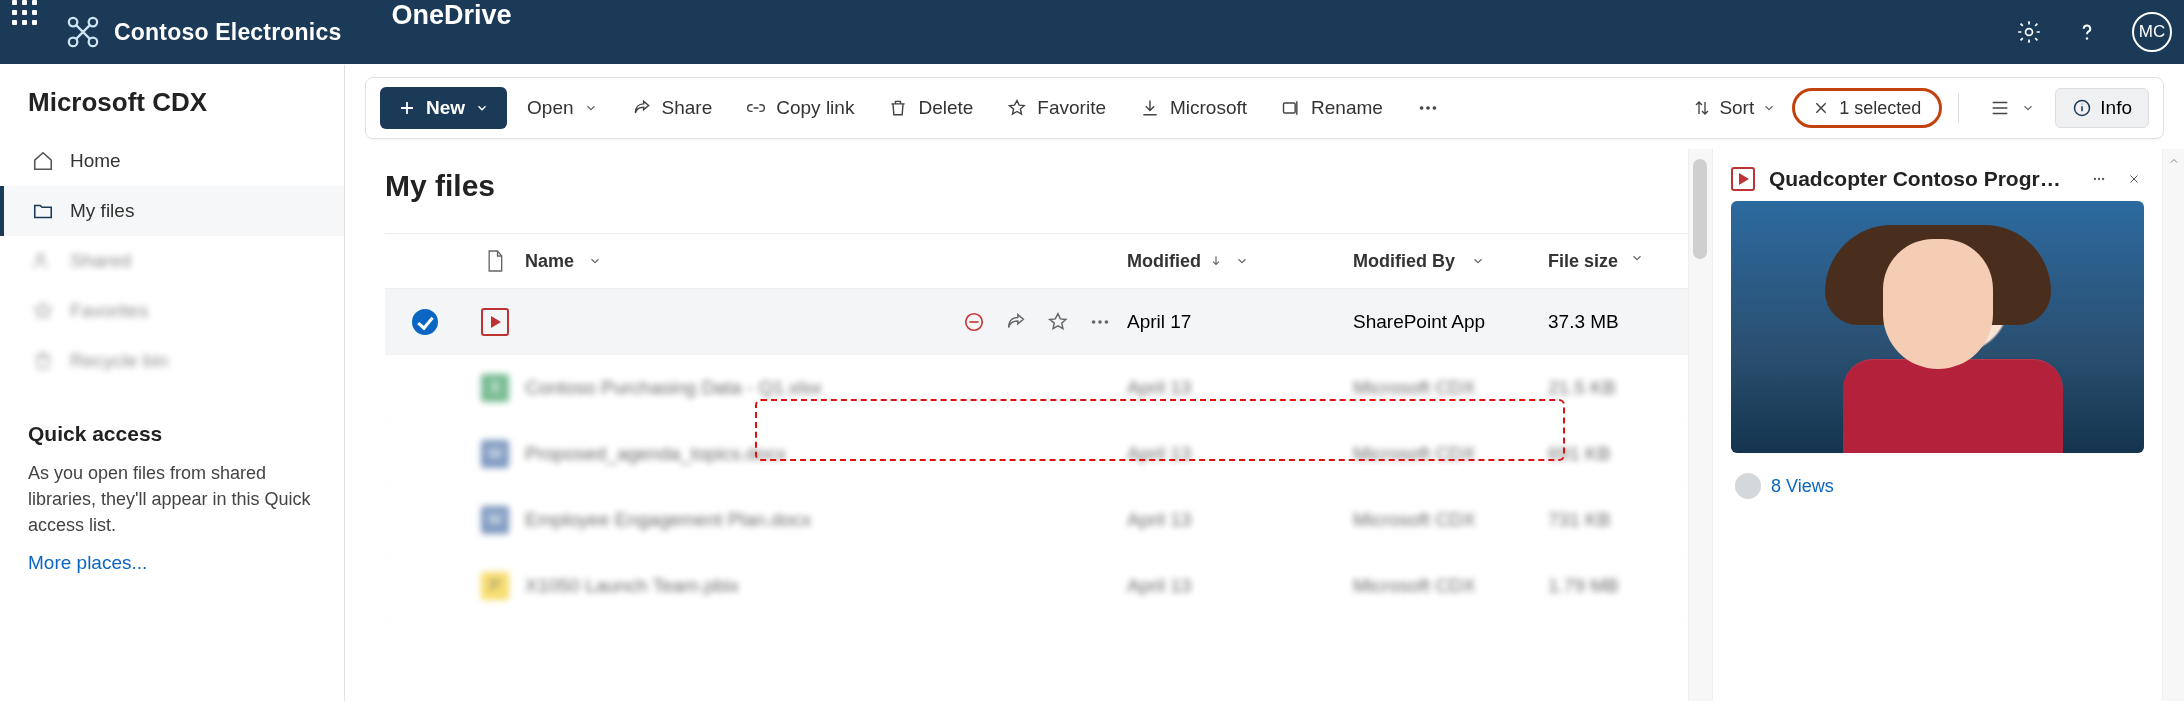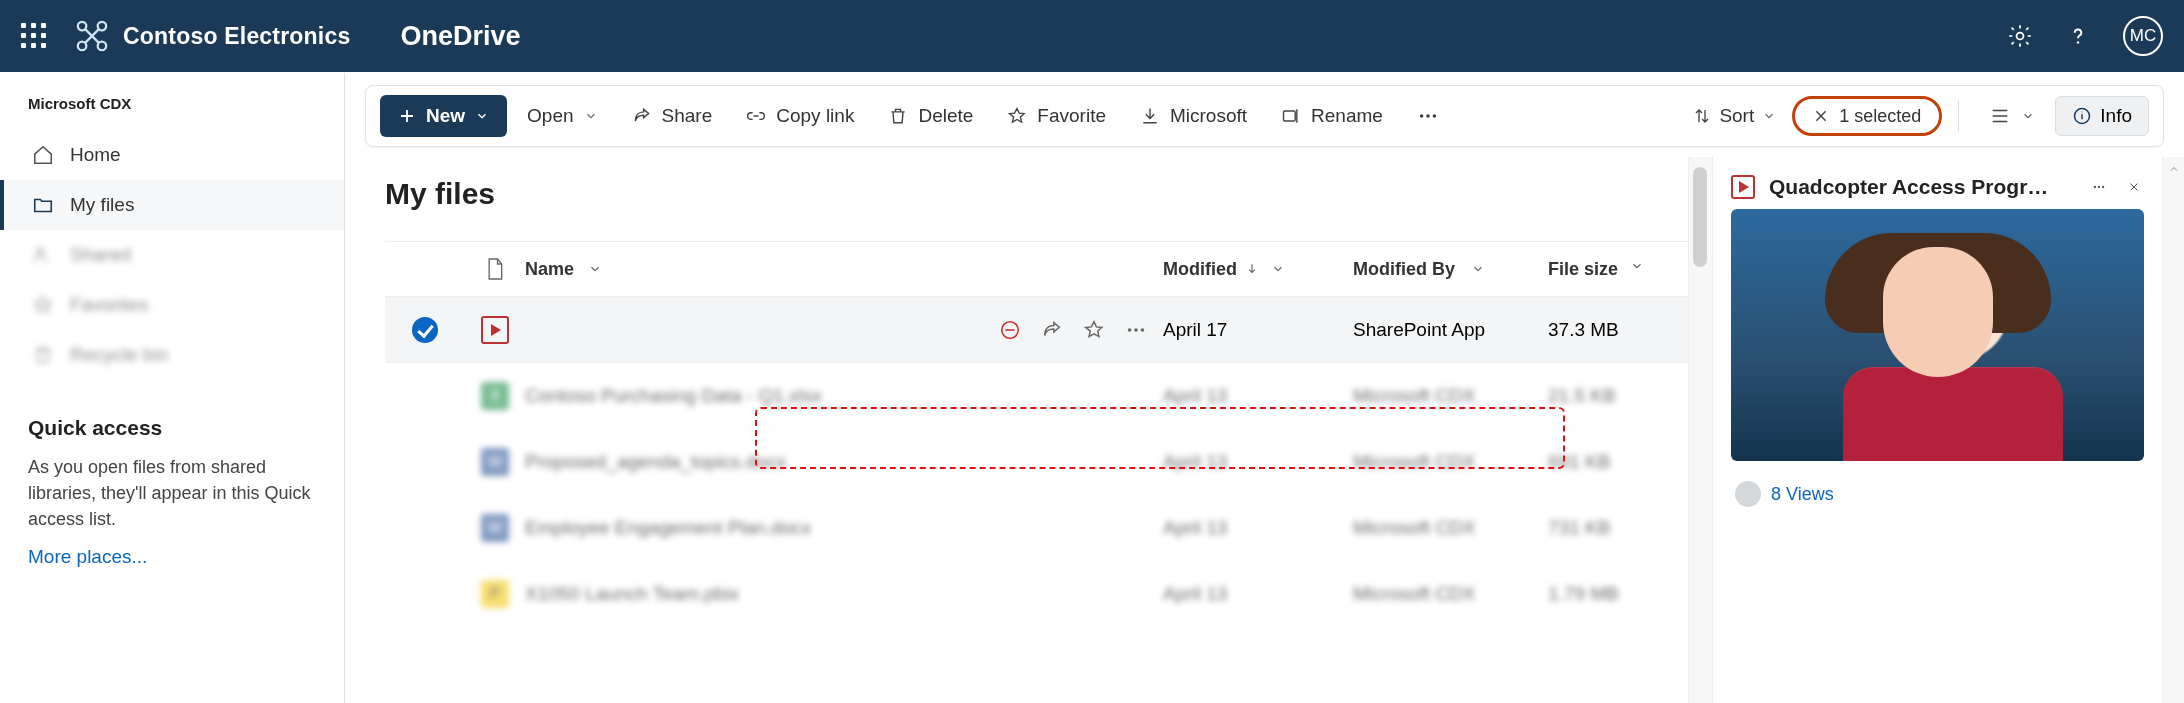--- a/index.html
+++ b/index.html
@@ -1,38 +1,38 @@
 <!DOCTYPE html>
 <html><head>
 <meta charset="utf-8">
 <style>
   * { box-sizing: border-box; margin: 0; padding: 0; }
   html, body { width: 2184px; height: 703px; font-family: "Segoe UI", Arial, sans-serif; overflow: hidden; background:#fff;}
   
-  .appbar { height: 72px; background: #1b3a57; display:flex; align-items:center; color:#fff; padding: 0 21px; }
+  .appbar { height: 64px; background: #1b3a57; display:flex; color:#fff; padding: 0 12px; }
   .waffle { width:26px; height:26px; margin-right: 28px; position:relative; cursor:pointer; }
   .waffle span { position:absolute; width:5px; height:5px; background:#fff; border-radius:1px; }
   .waffle span:nth-child(1){top:0;left:0}.waffle span:nth-child(2){top:0;left:10px}.waffle span:nth-child(3){top:0;left:20px}
   .waffle span:nth-child(4){top:10px;left:0}.waffle span:nth-child(5){top:10px;left:10px}.waffle span:nth-child(6){top:10px;left:20px}
   .waffle span:nth-child(7){top:20px;left:0}.waffle span:nth-child(8){top:20px;left:10px}.waffle span:nth-child(9){top:20px;left:20px}
   .brand { display:flex; align-items:center; gap:14px; font-size:23px; font-weight:600; letter-spacing:.2px;}
   .app-name { margin-left: 50px; font-size:27px; font-weight:600;}
   .search-wrap { margin-left: auto; margin-right: auto; width: 700px;}
   .search { display:flex; align-items:center; background:#fff; border-radius:6px; height:45px; padding:0 18px; color:#777;}
   .search svg { margin-right: 14px;}
   .search input { border:0; outline:0; font-size:20px; width:100%; background:transparent; color:#333;}
   .search input::placeholder{color:#777;}
   .appbar-right { display:flex; align-items:center; gap:32px; margin-left:auto;}
   .appbar-right .icon { color:#fff; cursor:pointer;}
   .avatar { width:40px; height:40px; border:2px solid #fff; border-radius:50%; display:flex; align-items:center; justify-content:center; font-size:17px; color:#fff;}
 
   
   .body { display:flex; height: calc(703px - 66px); border-top: 1px solid rgba(255,255,255,.1);}
   .sidebar { width: 345px; border-right:1px solid #e1e1e1; padding: 22px 0 0 0; display:flex; flex-direction:column;}
-  .site-title { font-size:15px; font-weight:700; color:#222; padding: 0 28px 18px 28px;}
+  .site-title { font-size:26px; font-weight:700; color:#222; padding: 0 28px 18px 28px;}
   .nav-item { display:flex; align-items:center; gap:16px; height:50px; padding:0 28px; font-size:19px; color:#333; cursor:pointer; border-left:4px solid transparent;}
   .nav-item.active { border-left:4px solid #1b3a57; background:#f5f7f9;}
   .nav-item.dim { filter: blur(3px); opacity:.55; cursor:default;}
   .quick-head { font-size:21px; font-weight:600; color:#222; padding: 36px 28px 14px 28px;}
   .quick-text { font-size:18px; color:#444; line-height:1.45; padding:0 28px 10px 28px;}
   .more-link { color:#0a66c2; font-size:19px; padding: 4px 28px; cursor:pointer;}
 
   
   .content { flex:1; position:relative; display:flex; flex-direction:column;}
   
@@ -47,21 +47,21 @@
 
   
   .main-wrap { flex:1; display:flex; margin:10px 0 0 0; overflow:hidden;}
   .main { flex:1; padding: 20px 0 0 40px; position:relative; overflow:hidden;}
   .page-h1 { font-size:30px; font-weight:700; color:#222; margin-bottom: 30px;}
   .table-head { display:flex; align-items:center; height:56px; border-top:1px solid #eee; border-bottom:1px solid #eee; color:#333; font-size:18px; font-weight:600;}
   .col-chk { width:80px; display:flex; justify-content:center;}
   .col-ico { width:60px; display:flex; justify-content:center;}
   .col-name { flex:1; display:flex; align-items:center; gap:10px;}
   .col-mod { width:190px; display:flex; align-items:center; gap:8px;}
-  .col-by { width:195px; display:flex; align-items:center; gap:12px;}
+  .col-by { width:195px; display:flex; align-items:center; gap:12px;margin-left:36px;}
   .col-size { width:140px; display:flex; align-items:flex-start; gap:8px; padding-right: 30px;}
   .row { display:flex; align-items:center; height:66px; border-bottom:1px solid #f1f1f1; font-size:19px;}
   .row.selected { background:#f3f5f7;}
   .row.dim { filter: blur(3px); opacity:.6;}
   .check-circle { width:26px; height:26px; border-radius:50%; border:2px solid #888;}
   .check-circle.on { background:#0a66c2; border-color:#0a66c2; position:relative;}
   .check-circle.on:after{content:""; position:absolute; left:7px; top:3px; width:6px; height:12px; border:solid #fff; border-width:0 3px 3px 0; transform:rotate(40deg);}
   .file-ico { width:28px; height:28px; border-radius:3px; display:flex; align-items:center; justify-content:center; font-size:16px;}
   .video-ico { border:2px solid #b33; position:relative;}
   .video-ico:after{content:""; position:absolute; top:50%; left:50%; transform:translate(-40%,-50%); border-style:solid; border-width:6px 0 6px 10px; border-color:transparent transparent transparent #b33;}
@@ -424,21 +424,21 @@
         </div>
       </div>
 
       <div class="scroll-strip">
         <div class="scroll-thumb"></div>
       </div>
 
       <div class="panel">
         <div class="panel-head">
           <div class="file-ico video-ico" style="width:24px;height:24px;"></div>
-          <div class="panel-title">Quadcopter Access Progr…</div>
+          <div class="panel-title">Quadcopter Contoso Progr…</div>
           <svg class="panel-ellips" width="22" height="22" viewBox="0 0 24 24" fill="#555">
               <circle cx="5" cy="12" r="2"></circle>
               <circle cx="12" cy="12" r="2"></circle>
               <circle cx="19" cy="12" r="2"></circle>
             </svg>
           <svg class="panel-close" width="20" height="20" viewBox="0 0 24 24" stroke="#555" stroke-width="2">
               <path d="M5 5l14 14M19 5L5 19"></path>
             </svg>
         </div>
         <div class="thumb">

